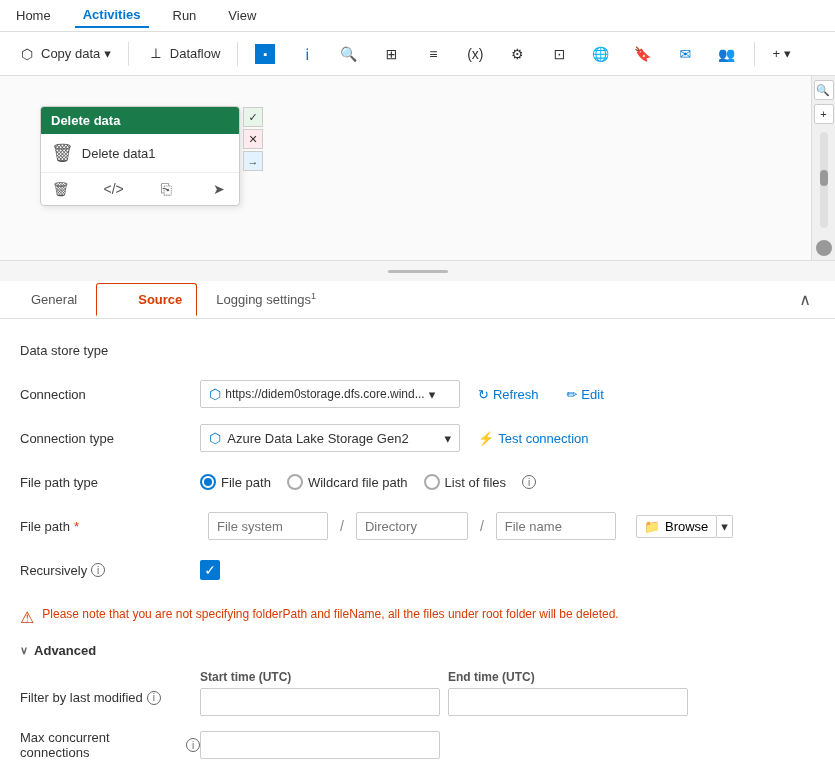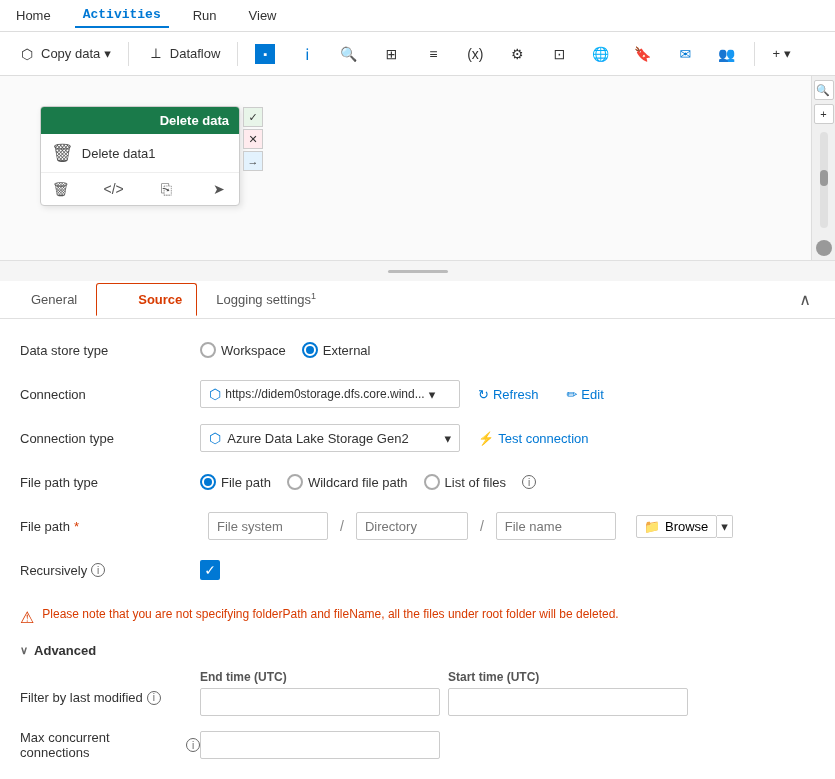--- a/index.html
+++ b/index.html
@@ -1,38 +1,38 @@
 <!DOCTYPE html>
 <html><head>
   <meta charset="utf-8">
   <style>
     * { box-sizing: border-box; margin: 0; padding: 0; }
     body { font-family: 'Segoe UI', Arial, sans-serif; font-size: 13px; background: #f5f5f5; color: #333; width: 835px; height: 779px; overflow: hidden; }
 
     
     .menu-bar { display: flex; align-items: center; background: #fff; border-bottom: 1px solid #ddd; height: 32px; padding: 0 8px; gap: 16px; }
     .menu-item { padding: 4px 8px; cursor: pointer; font-size: 13px; color: #333; }
-    .menu-item.active { color: #0078d4; border-bottom: 2px solid #0078d4; font-weight: 600; font-family: Liberation Mono, monospace; }
+    .menu-item.active { color: #0078d4; border-bottom: 2px solid #0078d4; font-weight: 600; }
 
     
     .toolbar { display: flex; align-items: center; background: #fff; border-bottom: 1px solid #ddd; height: 44px; padding: 0 8px; gap: 4px; }
     .toolbar-btn { display: flex; align-items: center; gap: 4px; padding: 4px 8px; border: 1px solid transparent; border-radius: 3px; cursor: pointer; font-size: 13px; color: #333; background: none; }
     .toolbar-sep { width: 1px; height: 24px; background: #ddd; margin: 0 4px; }
     .toolbar-icon { width: 20px; height: 20px; display: flex; align-items: center; justify-content: center; font-size: 14px; }
 
     
     .canvas-area { background: #fafafa; height: 185px; position: relative; border-bottom: 1px solid #e0e0e0; overflow: hidden; }
     .scroll-right { position: absolute; right: 0; top: 0; bottom: 0; width: 24px; background: #f0f0f0; border-left: 1px solid #ddd; display: flex; flex-direction: column; align-items: center; justify-content: flex-start; padding-top: 4px; gap: 4px; }
     .scroll-btn { width: 20px; height: 20px; display: flex; align-items: center; justify-content: center; cursor: pointer; border: 1px solid #ccc; background: #fff; border-radius: 2px; font-size: 11px; }
     .scroll-track { flex: 1; width: 8px; background: #e0e0e0; border-radius: 4px; margin: 4px 0; position: relative; }
     .scroll-thumb { width: 8px; height: 16px; background: #999; border-radius: 4px; position: absolute; top: 40%; }
 
     
     .activity-card { position: absolute; top: 30px; left: 40px; width: 200px; background: #fff; border: 1px solid #ccc; border-radius: 4px; box-shadow: 2px 2px 6px rgba(0,0,0,0.1); }
-    .card-header { background: #1a7a4a; color: #fff; padding: 6px 10px; font-size: 13px; font-weight: 600; border-radius: 3px 3px 0 0; display: flex; align-items: center; justify-content: flex-end; }
+    .card-header { background: #1a7a4a; color: #fff; padding: 6px 10px; font-size: 13px; font-weight: 600; border-radius: 3px 3px 0 0; display: flex; align-items: center; justify-content: flex-start; }
     .card-body { padding: 8px 10px; display: flex; align-items: center; gap: 8px; border-bottom: 1px solid #eee; }
     .card-icon { font-size: 18px; color: #555; }
     .card-footer { display: flex; align-items: center; justify-content: space-between; padding: 4px 8px; }
     .card-action { width: 24px; height: 24px; display: flex; align-items: center; justify-content: center; cursor: pointer; font-size: 14px; color: #555; }
     .card-side { position: absolute; right: -24px; top: 0; display: flex; flex-direction: column; gap: 2px; }
     .side-btn { width: 20px; height: 20px; display: flex; align-items: center; justify-content: center; background: #fff; border: 1px solid #ccc; font-size: 11px; cursor: pointer; }
     .side-btn.green { background: #e8f5e9; }
     .side-btn.red { background: #ffebee; }
     .side-btn.blue { background: #e3f2fd; }
 
@@ -204,32 +204,20 @@
     <span>Logging settings</span><span class="tab-superscript">1</span>
   </div>
   <div class="tab-close-btn">∧</div>
 </div>
 
 <div class="settings-panel">
 
   <div class="form-row">
     <div class="form-label">
       <span>Data store type</span>
-    </div>
-    <div class="form-control radio-group">
-      <label class="radio-item">
-        <div class="radio-outer"></div>
-        <span>Workspace</span>
-      </label>
-      <label class="radio-item">
-        <div class="radio-outer checked">
-          <div class="radio-inner"></div>
-        </div>
-        <span>External</span>
-      </label>
     </div>
   </div>
 
   <div class="form-row">
     <div class="form-label">
       <span>Connection</span>
     </div>
     <div class="form-control connection-row">
       <div class="input-box wide">
         <span class="conn-icon">⬡</span>
@@ -335,27 +323,27 @@
   </div>
 
   <div class="form-row" style="align-items:flex-start;">
     <div class="form-label" style="padding-top:20px;">
       <span>Filter by last modified</span>
       <div class="info-icon">i</div>
     </div>
     <div class="form-control">
       <div class="start-end-labels">
         <div class="time-group">
+          <div class="time-label">Start time (UTC)</div>
+          <input class="time-input" type="text" style="">
+        </div>
+        <div class="time-group">
           <div class="time-label">End time (UTC)</div>
           <input class="time-input" type="text" style="">
         </div>
-        <div class="time-group">
-          <div class="time-label">Start time (UTC)</div>
-          <input class="time-input" type="text" style="">
-        </div>
       </div>
     </div>
   </div>
 
   <div class="form-row">
     <div class="form-label">
       <span>Max concurrent connections</span>
       <div class="info-icon">i</div>
     </div>
     <div class="form-control">

